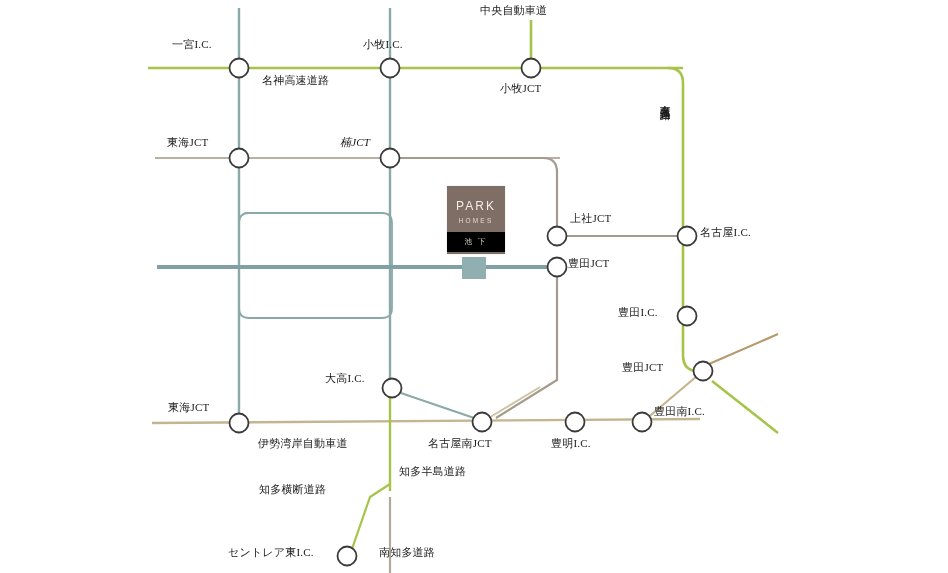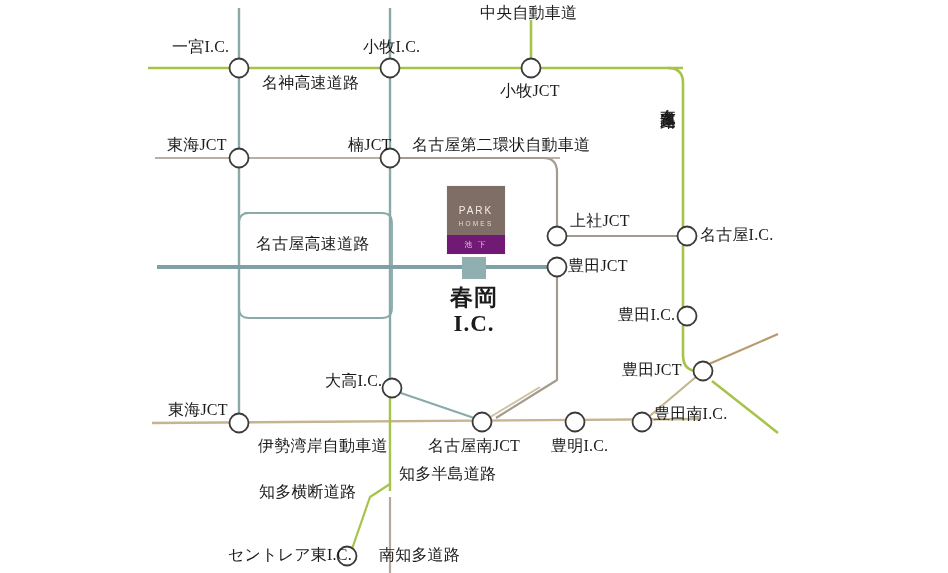--- a/index.html
+++ b/index.html
@@ -20,21 +20,21 @@
   #map-svg {
     position: absolute;
     left: 0;
     top: 0;
     width: 948px;
     height: 573px;
   }
   .lbl {
     position: absolute;
     color: #1b1b1b;
-    font-size: 16px;
+    font-size: 11px;
     line-height: 1.12;
     white-space: nowrap;
     letter-spacing: .2px;
   }
   .lbl.vert {
     writing-mode: vertical-rl;
     text-orientation: upright;
     white-space: nowrap;
     letter-spacing: 1px;
   }
@@ -53,37 +53,37 @@
     height: 68px;
     background: #7e6e66;
     display: flex;
     flex-direction: column;
     align-items: center;
     box-shadow: 0 0 0 1px rgba(0,0,0,.04);
   }
   #logo-badge .park {
     color: #f3ece7;
     font-family: "Liberation Sans", sans-serif;
-    font-size: 10px;
+    font-size: 12px;
     letter-spacing: 2px;
-    margin-top: 19px;
+    margin-top: 13px;
     font-weight: 300;
   }
   #logo-badge .homes {
     color: #e3d9d2;
     font-family: "Liberation Sans", sans-serif;
     font-size: 6.5px;
     letter-spacing: 2.2px;
     margin-top: 4px;
   }
   #logo-badge .band {
     margin-top: 8px;
     width: 58px;
     height: 20px;
-    background: #701a75;
+    background: #000000;
     color: #ded4cd;
     font-size: 7.5px;
     display: flex;
     align-items: center;
     justify-content: center;
     letter-spacing: 2px;
   }
 </style>
 </head>
 <body>
@@ -161,33 +161,27 @@
 
   <div class="lbl" style="left:172px; top:38px;">一宮I.C.</div>
   <div class="lbl" style="left:363px; top:38px;">小牧I.C.</div>
   <div class="lbl" style="left:480px; top:4px;">中央自動車道</div>
   <div class="lbl" style="left:500px; top:82px;">小牧JCT</div>
   <div class="lbl" style="left:262px; top:74px;">名神高速道路</div>
 
   <div class="lbl vert" style="left:659px; top:96px;">東名高速道路</div>
 
   <div class="lbl" style="left:167px; top:136px;">東海JCT</div>
-  <div class="lbl" style="left:348px; top:136px;">楠JCT</div>
-  <div class="lbl" style="left:412px; top:136px;">名古屋第二環状自動車道</div>
+  <div class="lbl" style="left:340px; top:136px;font-style:italic;">楠JCT</div>
 
   <div class="lbl" style="left:570px; top:212px;">上社JCT</div>
   <div class="lbl" style="left:700px; top:226px;">名古屋I.C.</div>
   <div class="lbl" style="left:568px; top:257px;">豊田JCT</div>
 
-  <div class="lbl" style="left:256px; top:235px;">名古屋高速道路</div>
 
-  <div class="lbl big center" style="left:433px; top:285px; width:82px;">
-    <span>春岡</span><br>
-    <span>I.C.</span>
-  </div>
 
   <div class="lbl" style="left:618px; top:306px;">豊田I.C.</div>
   <div class="lbl" style="left:622px; top:361px;">豊田JCT</div>
   <div class="lbl" style="left:654px; top:405px;">豊田南I.C.</div>
 
   <div class="lbl" style="left:325px; top:372px;">大高I.C.</div>
   <div class="lbl" style="left:168px; top:401px;">東海JCT</div>
   <div class="lbl" style="left:258px; top:437px;">伊勢湾岸自動車道</div>
   <div class="lbl" style="left:428px; top:437px;">名古屋南JCT</div>
   <div class="lbl" style="left:551px; top:437px;">豊明I.C.</div>

